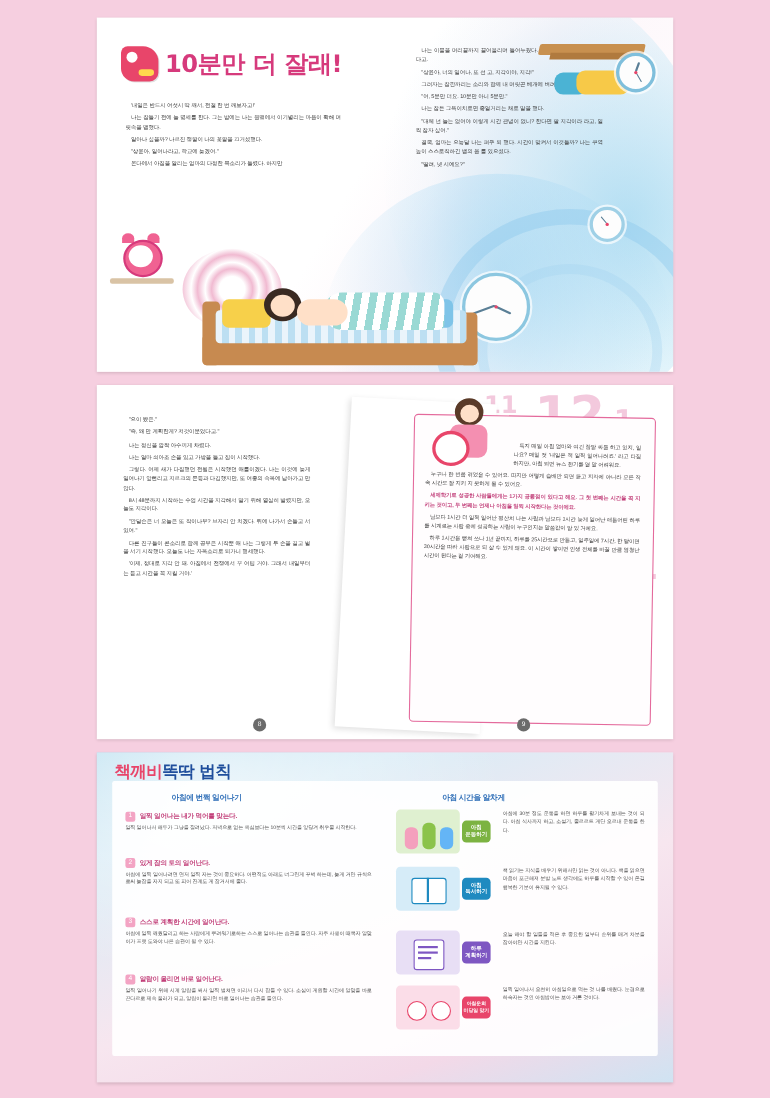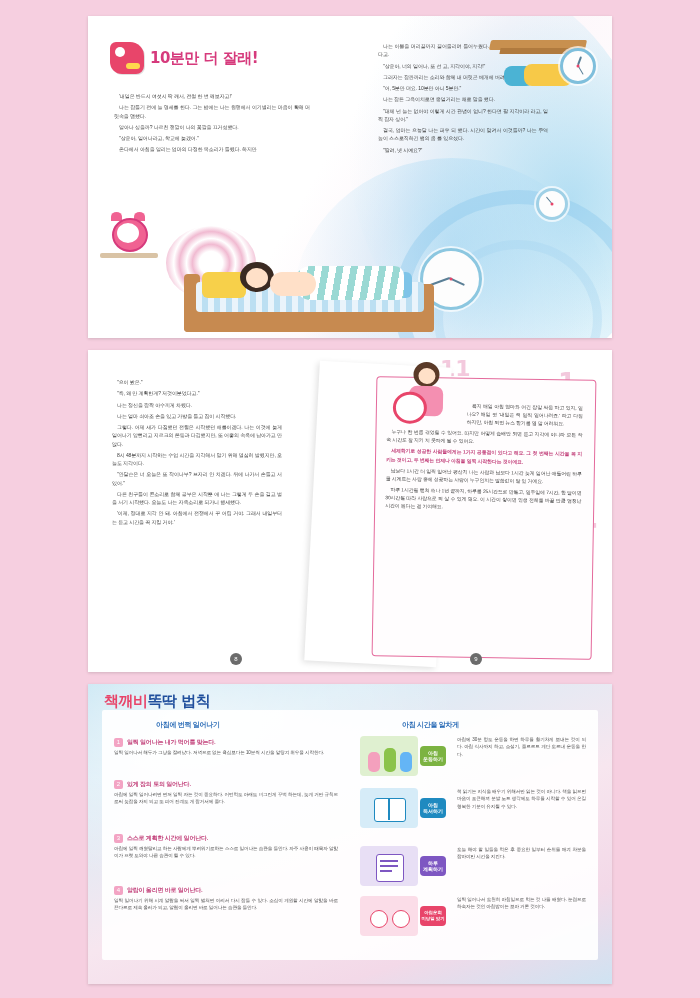--- a/index.html
+++ b/index.html
@@ -77,21 +77,21 @@
     width:10px;height:10px;border-radius:50%;
     background:#fff;
   }
   .stamp-badge::after {
     content:"";
     position:absolute; right:4px; bottom:5px;
     width:14px;height:6px;border-radius:3px;
     background:#ffd84d;
   }
   .stamp-title {
-    font-size: 15px;
+    font-size: 22px;
     font-weight: bold;
     color: #d63a7c;
     letter-spacing: -0.5px;
     font-family: "DejaVu Sans", sans-serif;
   }
   .col {
     position: absolute;
     font-size: 5.0px;
     line-height: 1.65;
     color: #3a3a3a;
@@ -450,20 +450,21 @@
       <div class="pillow" style="right:22px;bottom:34px;background:#7fc4e8;"></div>
       <div class="blanket"></div>
       <div class="kid-head" style="left:56px;bottom:40px;"></div>
       <div class="kid-face" style="left:62px;bottom:44px;"></div>
       <div style="position:absolute;left:86px;bottom:36px;width:46px;height:24px;border-radius:14px;background:#ffe0c8;"></div>
     </div>
   </div>
 
   <div class="spread" id="spread2">
     <div class="ghost-num" style="left:352px;top:6px;font-size:22px;">11</div>
+    <div class="ghost-num" style="left:398px;top:0px;font-size:46px;">12</div>
     <div class="ghost-num" style="left:470px;top:18px;font-size:26px;">1</div>
     <div class="ghost-num" style="left:318px;top:46px;font-size:20px;">10</div>
     <div class="ghost-num" style="left:300px;top:108px;font-size:72px;">9</div>
     <div class="ghost-num" style="left:348px;top:190px;font-size:64px;">8</div>
     <div class="ghost-num" style="left:404px;top:250px;font-size:24px;">7</div>
     <div class="ghost-num" style="left:444px;top:258px;font-size:22px;">6</div>
     <div class="ghost-num" style="left:478px;top:238px;font-size:26px;">5</div>
     <div class="ghost-num" style="left:486px;top:150px;font-size:34px;">4</div>
 
     <div class="tilt-page" id="s2-tilt"></div>

